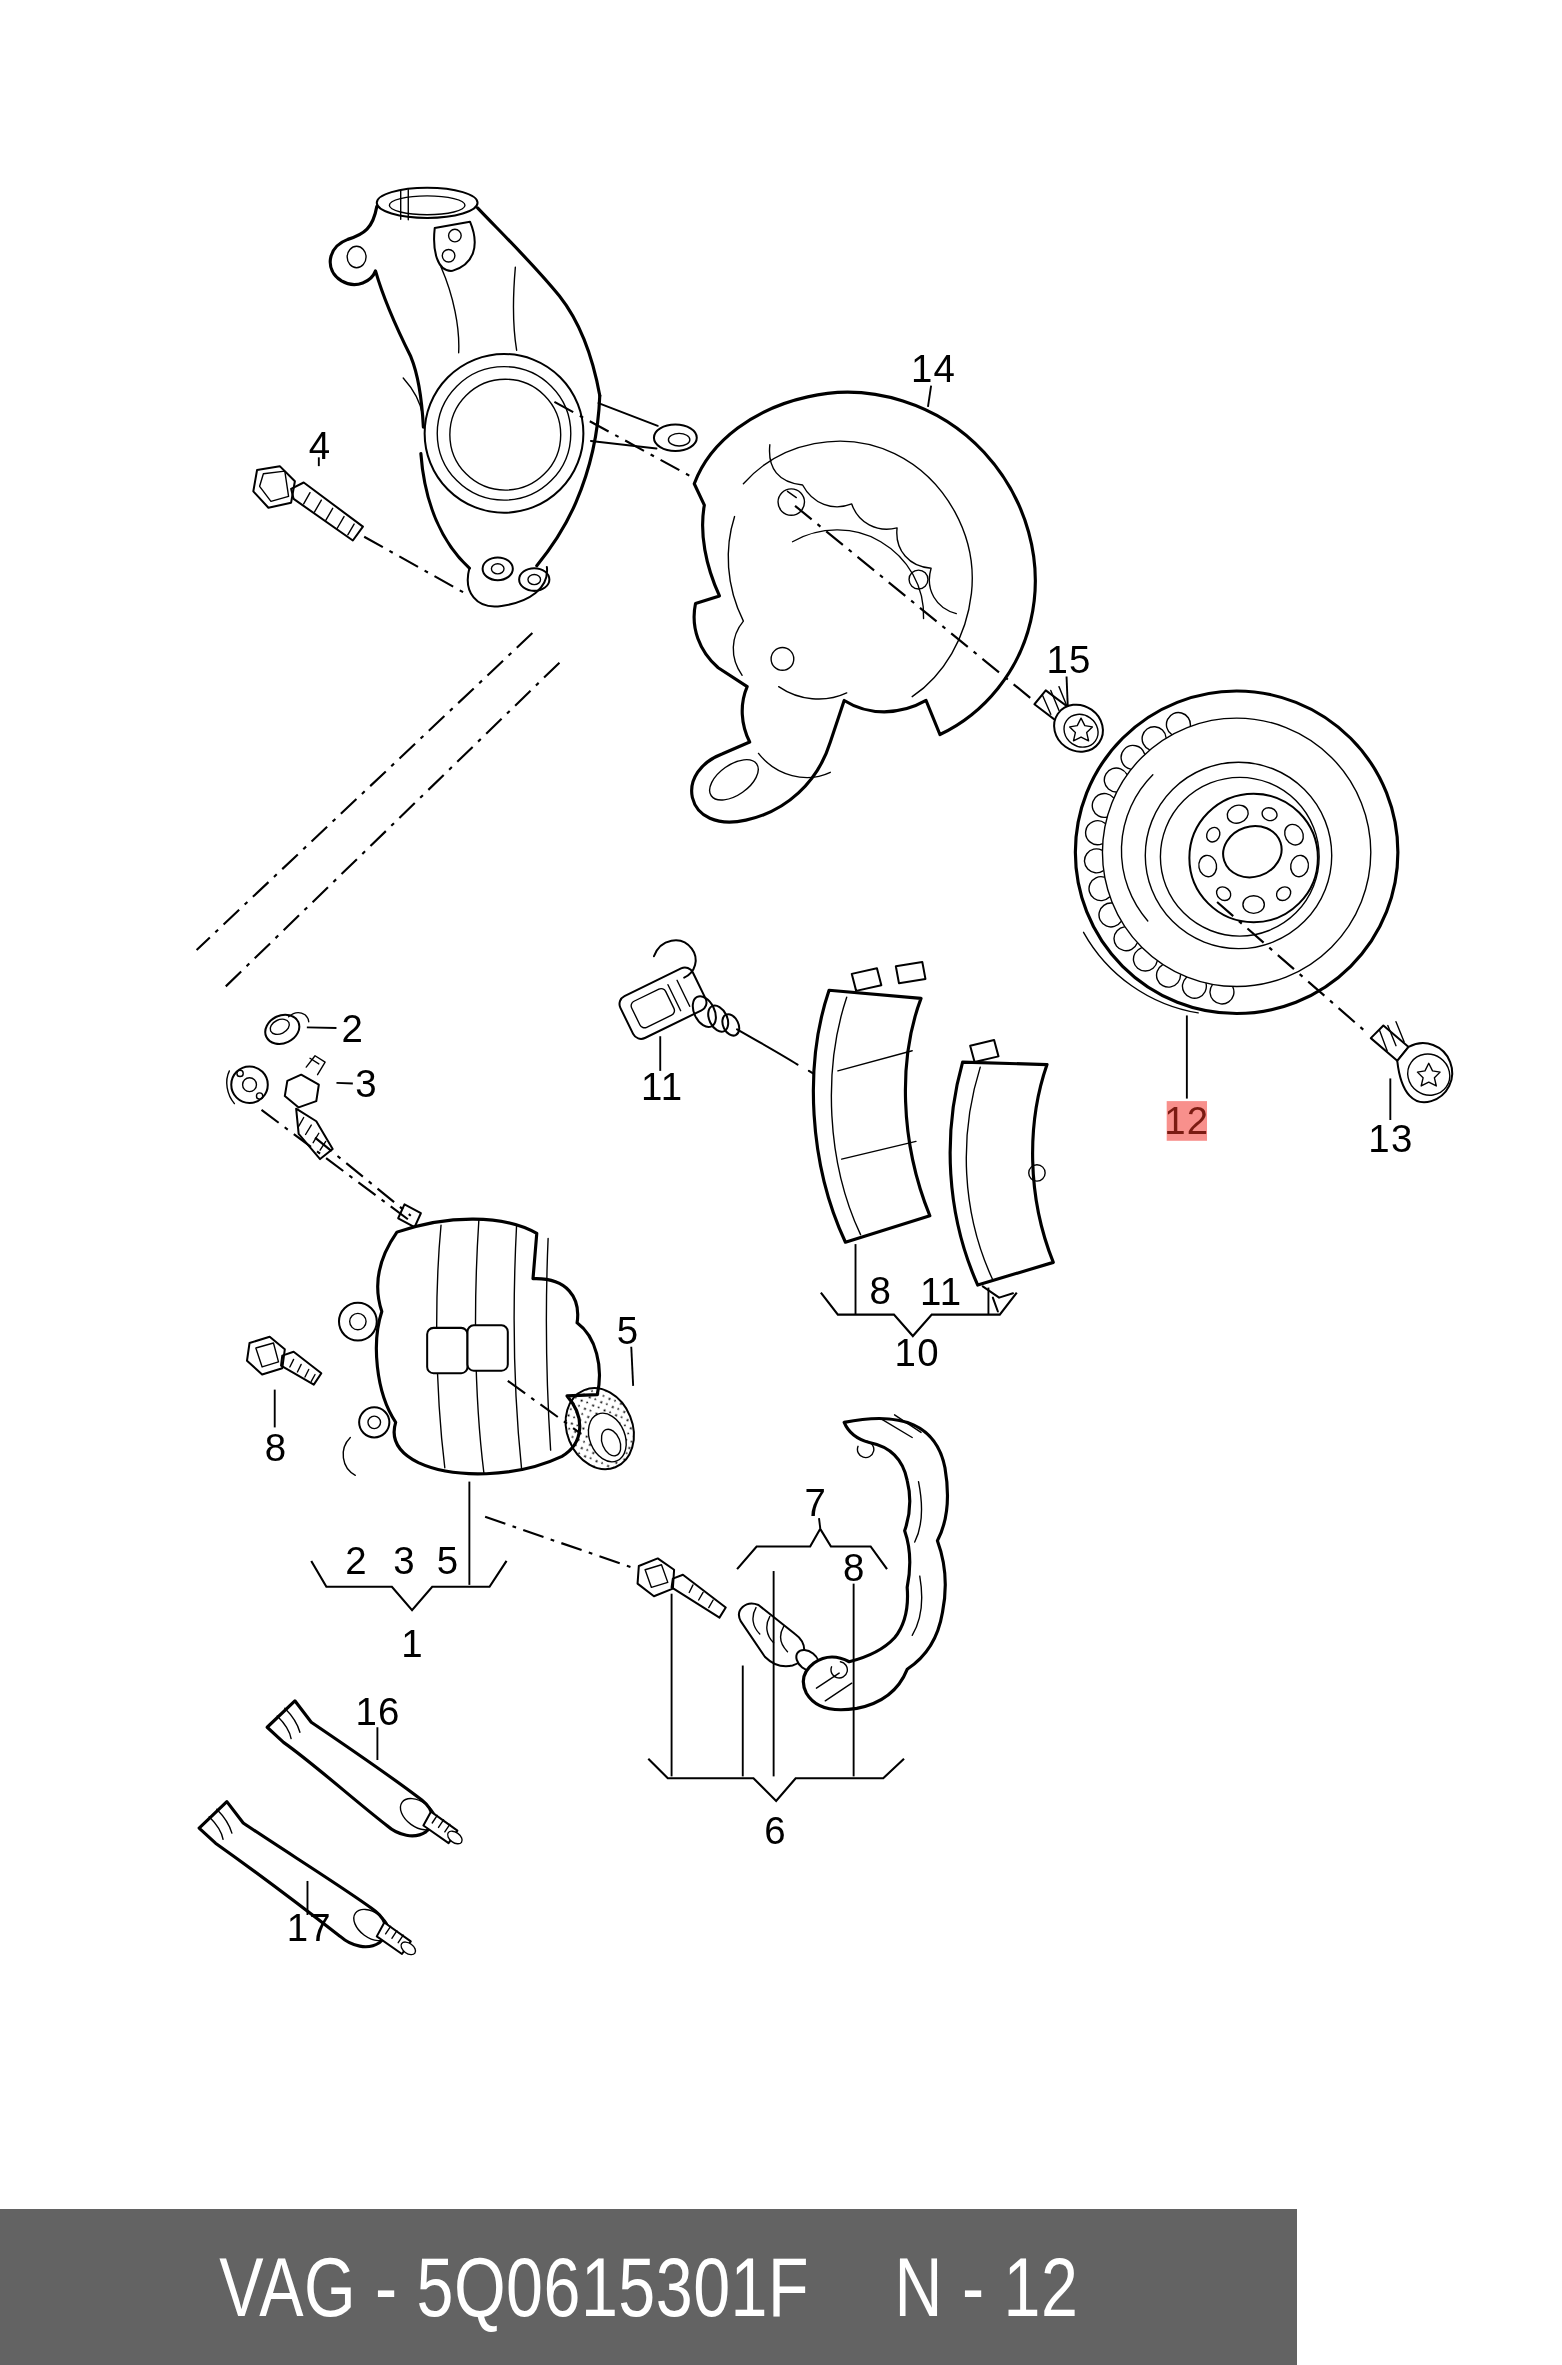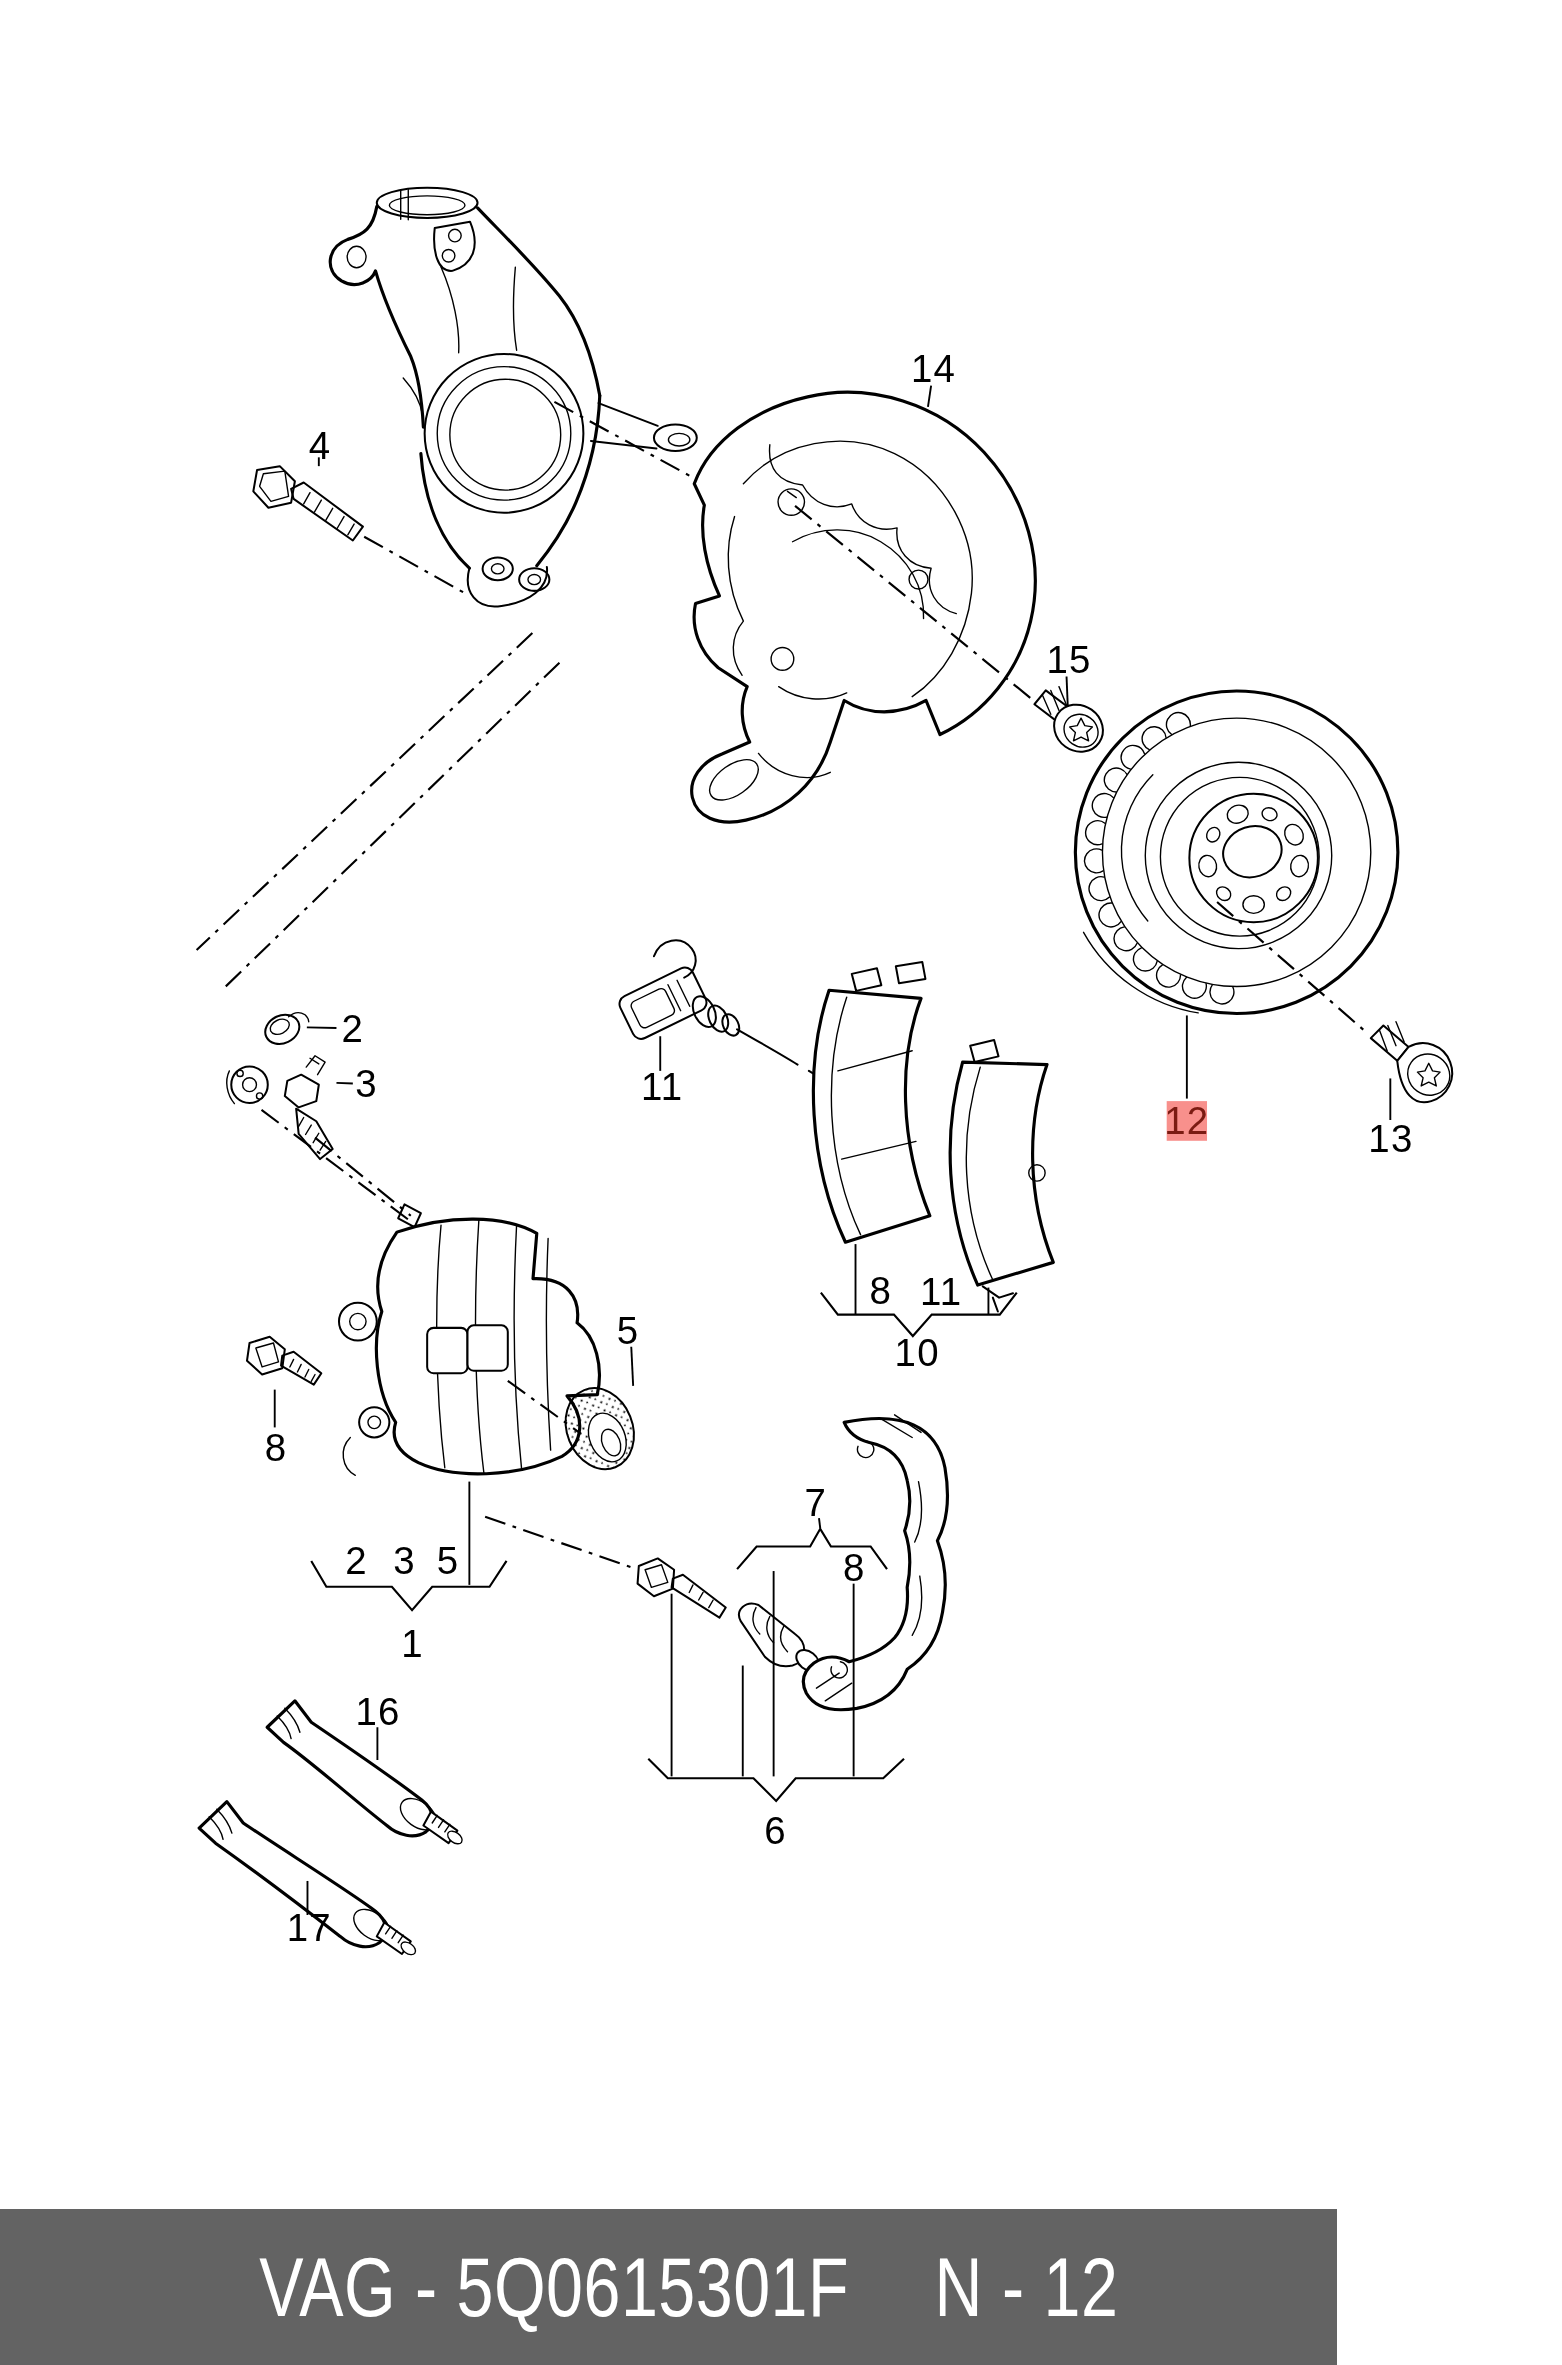--- a/index.html
+++ b/index.html
@@ -9,21 +9,21 @@
   .outline{fill:none;stroke:#000;stroke-width:5;stroke-linecap:round;stroke-linejoin:round;}
   .mid{fill:none;stroke:#000;stroke-width:3.2;stroke-linecap:round;stroke-linejoin:round;}
   .thin{fill:none;stroke:#000;stroke-width:2.2;stroke-linecap:round;stroke-linejoin:round;}
   .leader{fill:none;stroke:#000;stroke-width:3;}
   .bracket{fill:none;stroke:#000;stroke-width:3.4;stroke-linejoin:miter;}
   .dash{fill:none;stroke:#000;stroke-width:3.4;stroke-dasharray:34 12 6 12;}
   .whitefill{fill:#fff;}
   .callout{font-size:61px;fill:#000;text-anchor:middle;letter-spacing:2px;}
   .callout.hl{fill:var(--highlight_text,#7b1b12);}
   .footer-bar{position:absolute;left:0;top:2209px;width:1297px;height:157px;
-      background:var(--footer_bg,#636363);display:flex;align-items:center;justify-content:center;padding-left:40px;}
+      background:var(--footer_bg,#636363);display:flex;align-items:center;justify-content:center;}
   .footer-line{display:flex;gap:107px;transform:scaleX(0.8);transform-origin:center;
       color:var(--footer_text,#fff);font-size:83px;font-weight:400;letter-spacing:0.6px;white-space:nowrap;}
 </style>
 </head>
 <body>
 
 <div class="stage">
 
 <svg width="1563" height="2366" viewBox="0 0 2481 3756">
 

